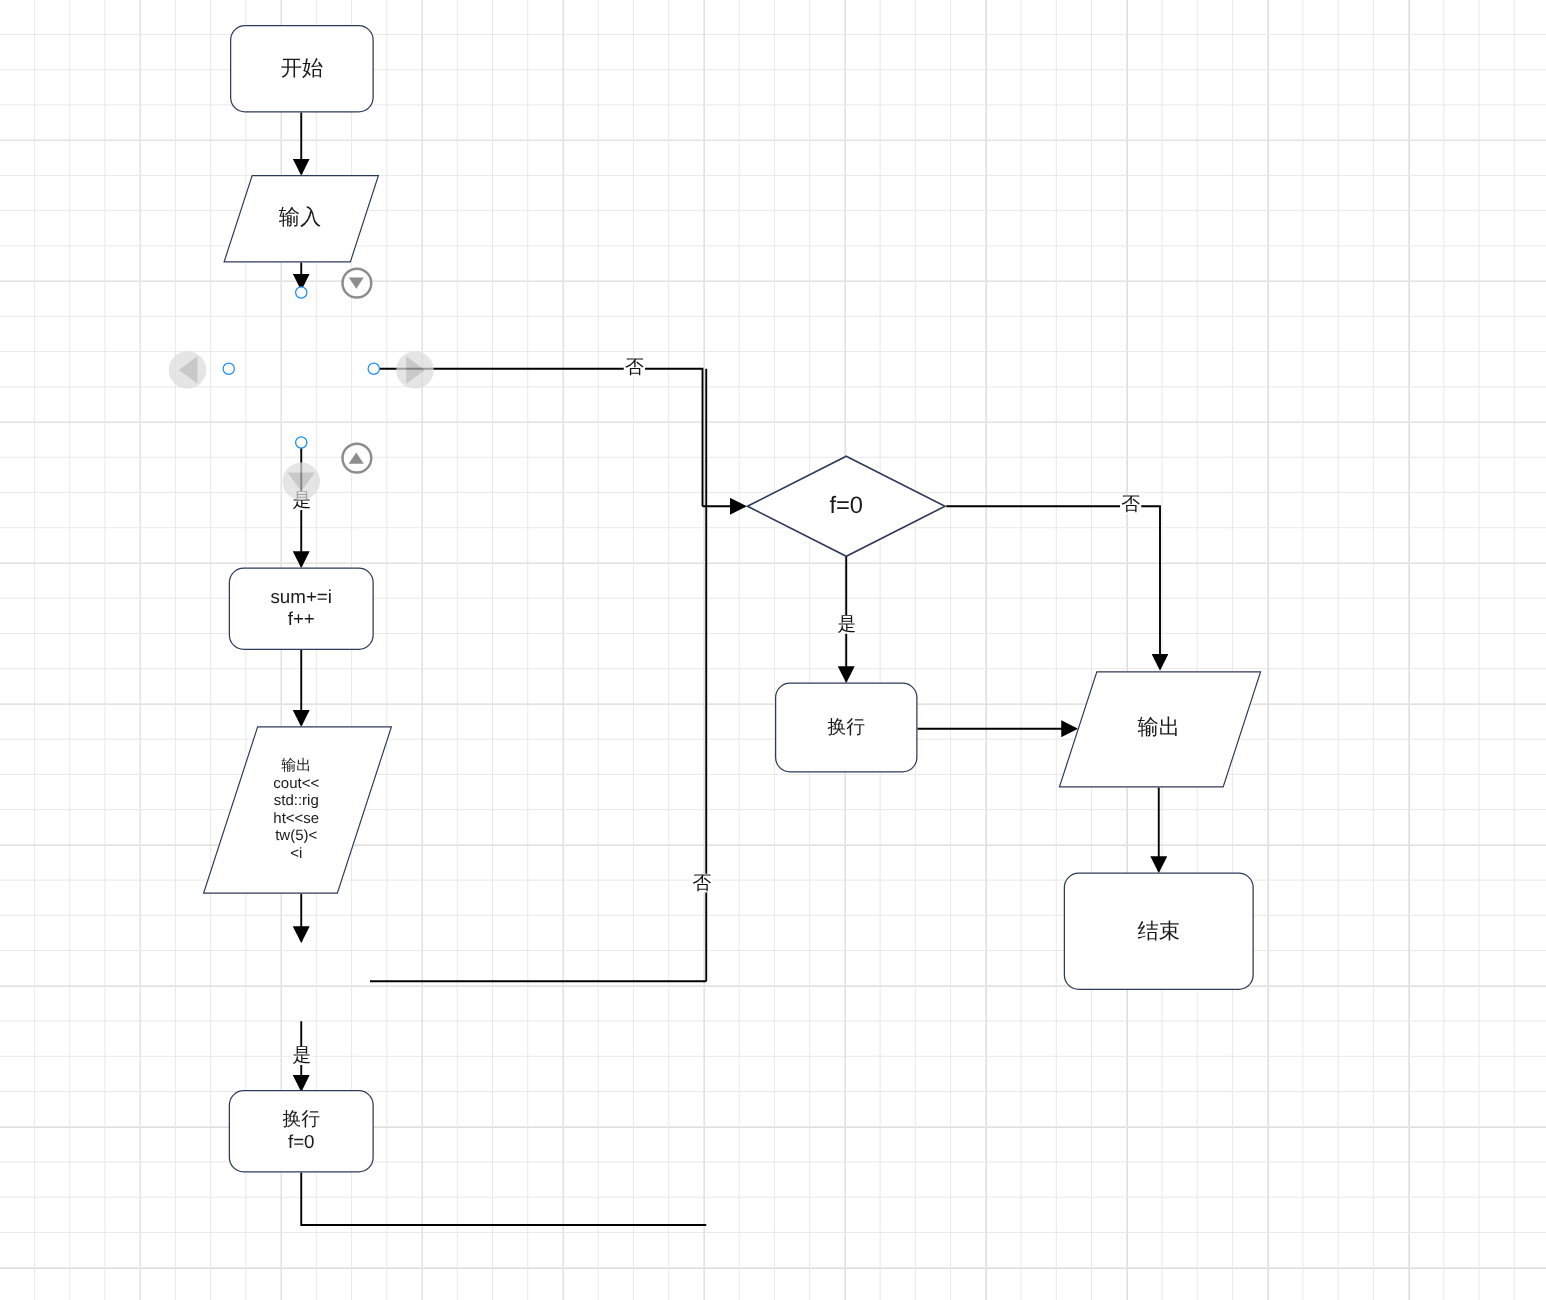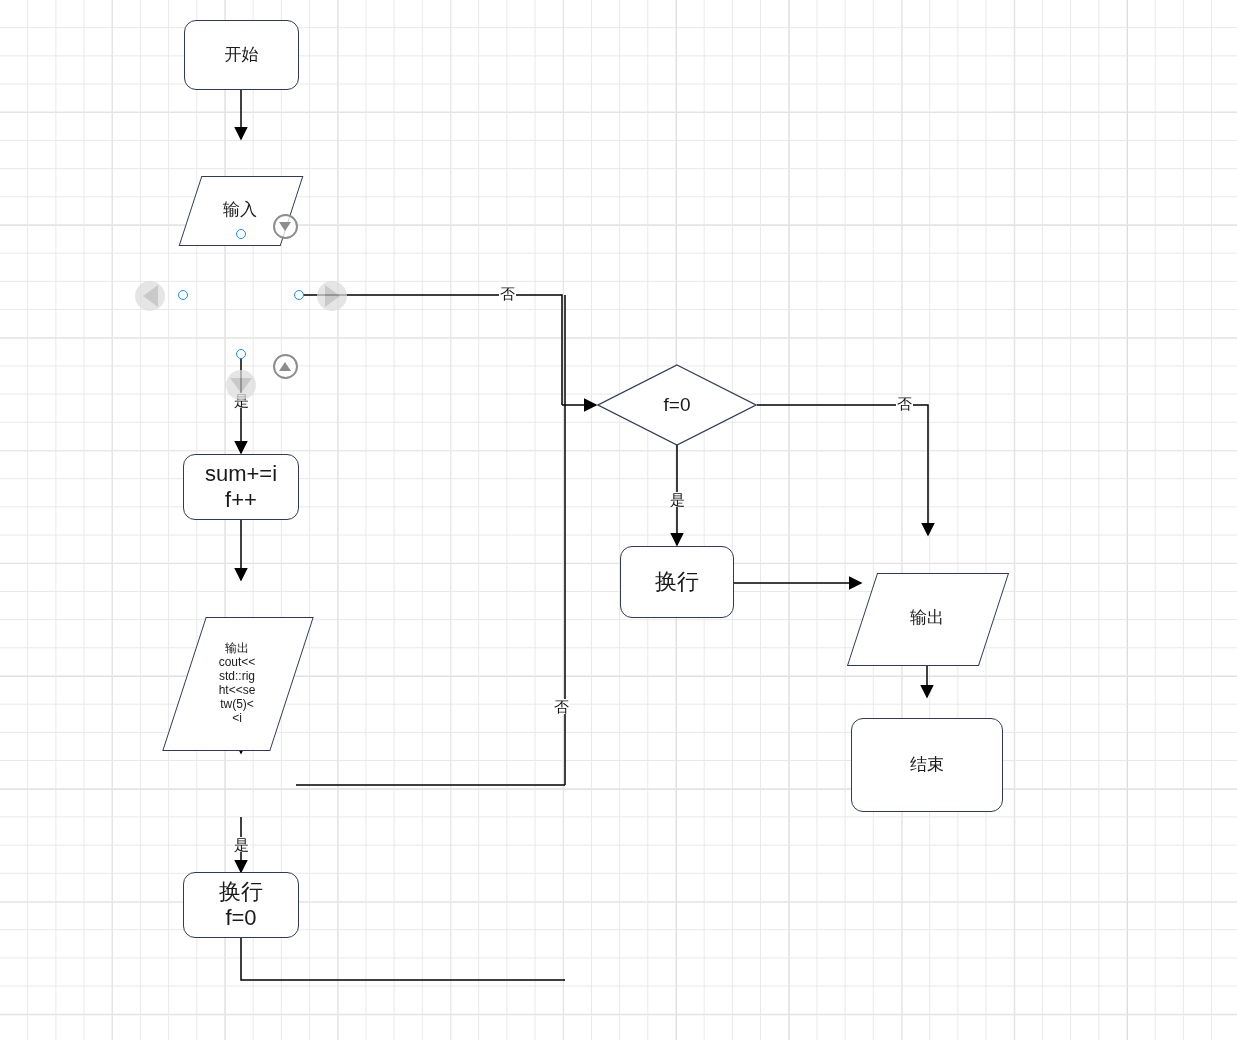--- a/index.html
+++ b/index.html
@@ -55,26 +55,25 @@
   .shape-terminal {
     border: 1.3px solid #2e3a59;
     border-radius: 12px;
     background: #ffffff;
     font-size: 17px;
   }
   .shape-process {
     border: 1.3px solid #2e3a59;
     border-radius: 12px;
     background: #ffffff;
-    font-size: 22px;
+    font-size: 15px;
   }
   .shape-io {
     background: transparent;
     font-size: 17px;
-    margin-top: 36px;
   }
   .shape-io .skew {
     position: absolute;
     left: 0; top: 0;
     width: 100%;
     height: 100%;
     border: 1.3px solid #2e3a59;
     background: #ffffff;
     transform: skewX(-18deg);
     z-index: 1;
@@ -236,21 +235,21 @@
 
   <div class="node shape-process" style="left:620px; top:546px; width:114px; height:72px;">
     <span class="txt">换行</span>
   </div>
 
   <div class="node shape-io" style="left:862px; top:537px; width:130px; height:91px;">
     <span class="skew"></span>
     <span class="txt">输出</span>
   </div>
 
-  <div class="node shape-terminal" style="left:851px; top:698px; width:152px; height:94px;margin-top:20px;">
+  <div class="node shape-terminal" style="left:851px; top:698px; width:152px; height:94px;">
     <span class="txt">结束</span>
   </div>
 
   <div class="edge-label" style="left:499px; top:286px;">否</div>
 
   <div class="edge-label" style="left:233px; top:393px;">是</div>
 
   <div class="edge-label" style="left:233px; top:837px;">是</div>
 
   <div class="edge-label" style="left:553px; top:699px;">否</div>

